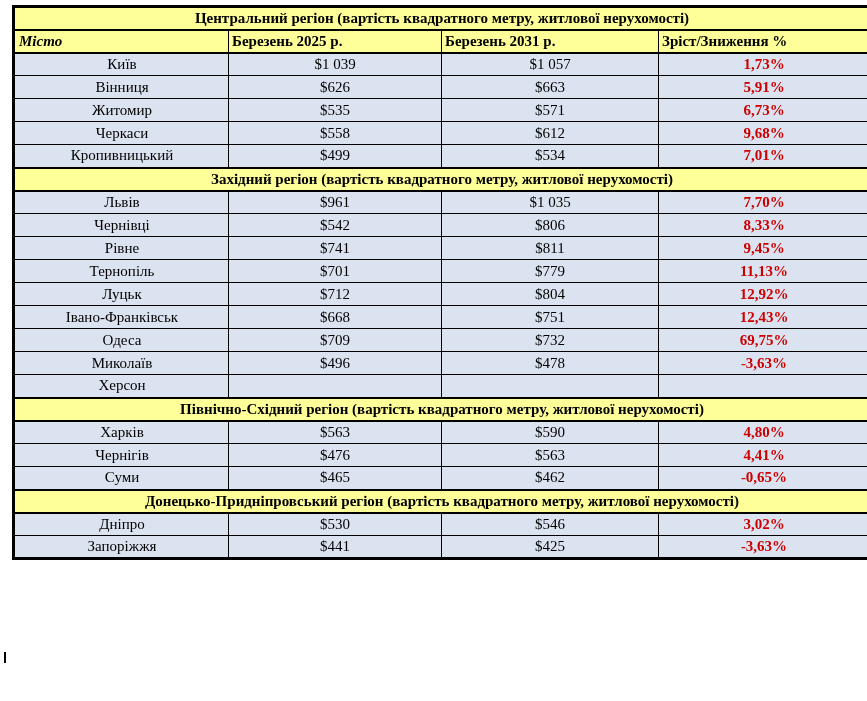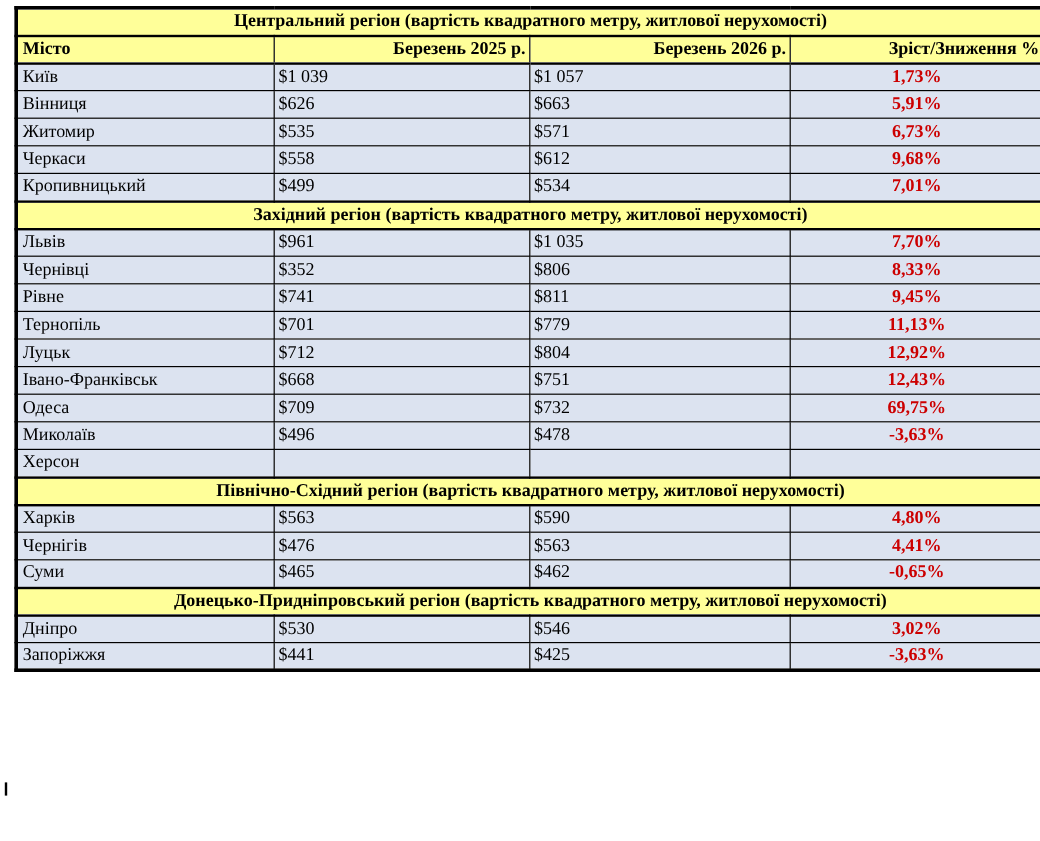--- a/index.html
+++ b/index.html
@@ -49,27 +49,27 @@
   tr.region-row td {
     background: var(--region-header-bg);
     font-weight: bold;
     text-align: center;
     border-top-width: 2px;
     border-bottom-width: 2px;
   }
   tr.colhead-row th {
     background: var(--region-header-bg);
     font-weight: bold;
-    text-align: right;
+    text-align: left;
     border-bottom-width: 2px;
   }
-  tr.colhead-row th.city { text-align: left; padding-left: 4px; }
+  tr.colhead-row th.city { text-align: left; padding-left: 4px; font-style: italic; }
   tr.data-row td { background: var(--row-bg); }
-  td.city { text-align: left; padding-left: 4px; }
-  td.num  { }
+  td.city { text-align: center; padding-left: 4px; }
+  td.num  { text-align: center; }
   td.pct  { text-align: center; color: var(--change-color); font-weight: bold; }
   .cursor-tick {
     position: absolute;
     left: 4px;
     width: 2px;
     height: 11px;
     background: var(--border-color);
   }
 </style>
 </head>
@@ -82,21 +82,21 @@
       <col class="c-p26">
       <col class="c-pct">
   </colgroup>
   <tbody>
       <tr class="region-row">
     <td colspan="4">Центральний регіон (вартість квадратного метру, житлової нерухомості)</td>
   </tr>
       <tr class="colhead-row">
     <th class="city">Місто</th>
     <th>Березень 2025 р.</th>
-    <th>Березень 2026 р.</th>
+    <th>Березень 2031 р.</th>
     <th>Зріст/Зниження %</th>
   </tr>
       <tr class="data-row">
     <td class="city">Київ</td>
     <td class="num">$1 039</td>
     <td class="num">$1 057</td>
     <td class="pct">1,73%</td>
   </tr>
       <tr class="data-row">
     <td class="city">Вінниця</td>
@@ -126,21 +126,21 @@
     <td colspan="4">Західний регіон (вартість квадратного метру, житлової нерухомості)</td>
   </tr>
       <tr class="data-row">
     <td class="city">Львів</td>
     <td class="num">$961</td>
     <td class="num">$1 035</td>
     <td class="pct">7,70%</td>
   </tr>
       <tr class="data-row">
     <td class="city">Чернівці</td>
-    <td class="num">$352</td>
+    <td class="num">$542</td>
     <td class="num">$806</td>
     <td class="pct">8,33%</td>
   </tr>
       <tr class="data-row">
     <td class="city">Рівне</td>
     <td class="num">$741</td>
     <td class="num">$811</td>
     <td class="pct">9,45%</td>
   </tr>
       <tr class="data-row">

